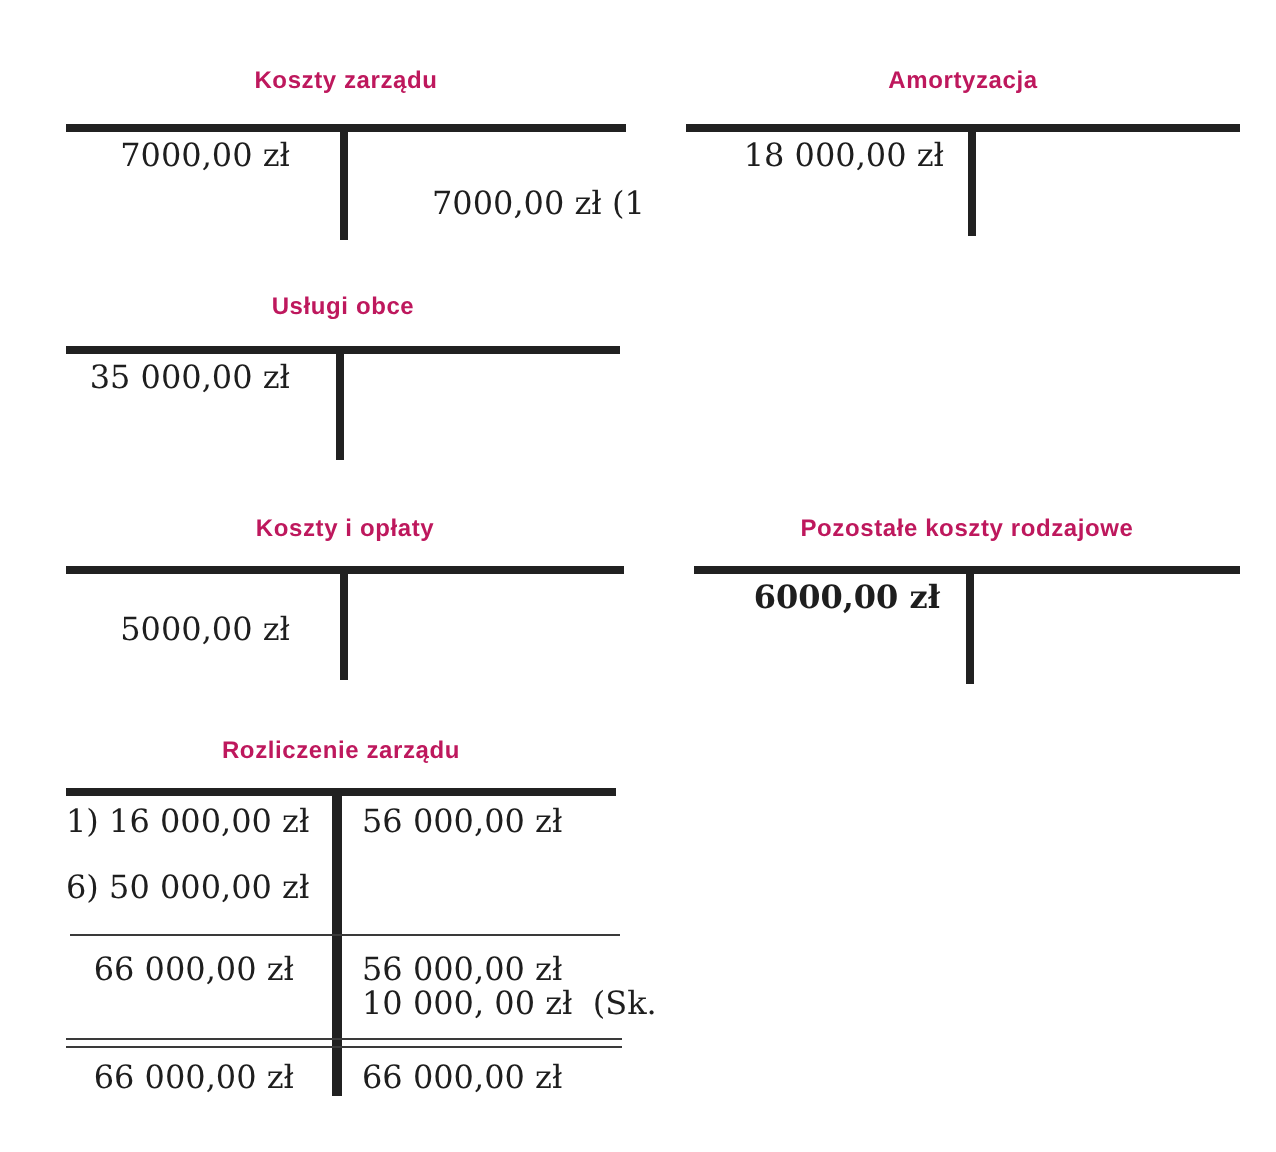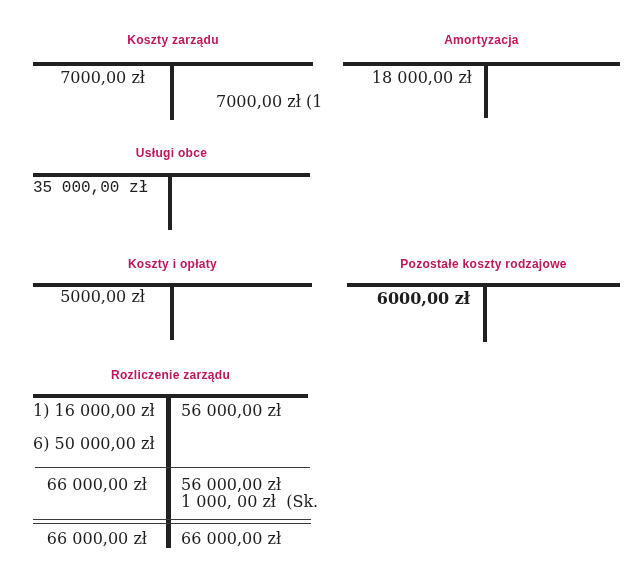--- a/index.html
+++ b/index.html
@@ -60,28 +60,28 @@
     <div class="acct-title" style="left:343px; top:32px; width:277px;">Amortyzacja</div>
     <div class="hline" style="left:343px; top:62px; width:277px;"></div>
     <div class="vline" style="left:484px; top:62px; height:56px;"></div>
     <div class="amt ra" style="left:343px; top:69px; width:129px;">18 000,00 zł</div>
   </section>
 
   <section>
     <div class="acct-title" style="left:33px; top:145px; width:277px;">Usługi obce</div>
     <div class="hline" style="left:33px; top:173px; width:277px;"></div>
     <div class="vline" style="left:168px; top:173px; height:57px;"></div>
-    <div class="amt ra" style="left:33px; top:180px; width:112px;font-family:Liberation Mono, monospace;">35 000,00 zł</div>
+    <div class="amt ra" style="left:33px; top:180px; width:112px;">35 000,00 zł</div>
   </section>
 
   <section>
     <div class="acct-title" style="left:33px; top:256px; width:279px;">Koszty i opłaty</div>
     <div class="hline" style="left:33px; top:283px; width:279px;"></div>
     <div class="vline" style="left:170px; top:283px; height:57px;"></div>
-    <div class="amt ra" style="left:33px; top:288px; width:112px;">5000,00 zł</div>
+    <div class="amt ra" style="left:33px; top:306px; width:112px;">5000,00 zł</div>
   </section>
 
   <section>
     <div class="acct-title" style="left:347px; top:256px; width:273px;">Pozostałe koszty rodzajowe</div>
     <div class="hline" style="left:347px; top:283px; width:273px;"></div>
     <div class="vline" style="left:483px; top:283px; height:59px;"></div>
     <div class="amt ra" style="left:347px; top:290px; width:123px;font-weight:bold;">6000,00 zł</div>
   </section>
 
   <section>
@@ -90,21 +90,21 @@
     <div class="vline thick" style="left:166px; top:394px; height:154px;"></div>
 
     <div class="amt ra" style="left:33px; top:402px; width:114px;">1) 16 000,00 zł</div>
     <div class="amt ra" style="left:33px; top:435px; width:114px;">6) 50 000,00 zł</div>
     <div class="amt" style="left:181px; top:402px;">56 000,00 zł</div>
 
     <div class="rule" style="left:35px; top:467px; width:275px;"></div>
 
     <div class="amt ra" style="left:33px; top:476px; width:114px;">66 000,00 zł</div>
     <div class="amt" style="left:181px; top:476px;">56 000,00 zł</div>
-    <div class="amt" style="left:181px; top:493px;">1 000, 00 zł  (Sk.</div>
+    <div class="amt" style="left:181px; top:493px;">10 000, 00 zł  (Sk.</div>
 
     <div class="dblrule" style="left:33px; top:519px; width:278px;"></div>
 
     <div class="amt ra" style="left:33px; top:530px; width:114px;">66 000,00 zł</div>
     <div class="amt" style="left:181px; top:530px;">66 000,00 zł</div>
   </section>
 
 </div>
 
 </body></html>

